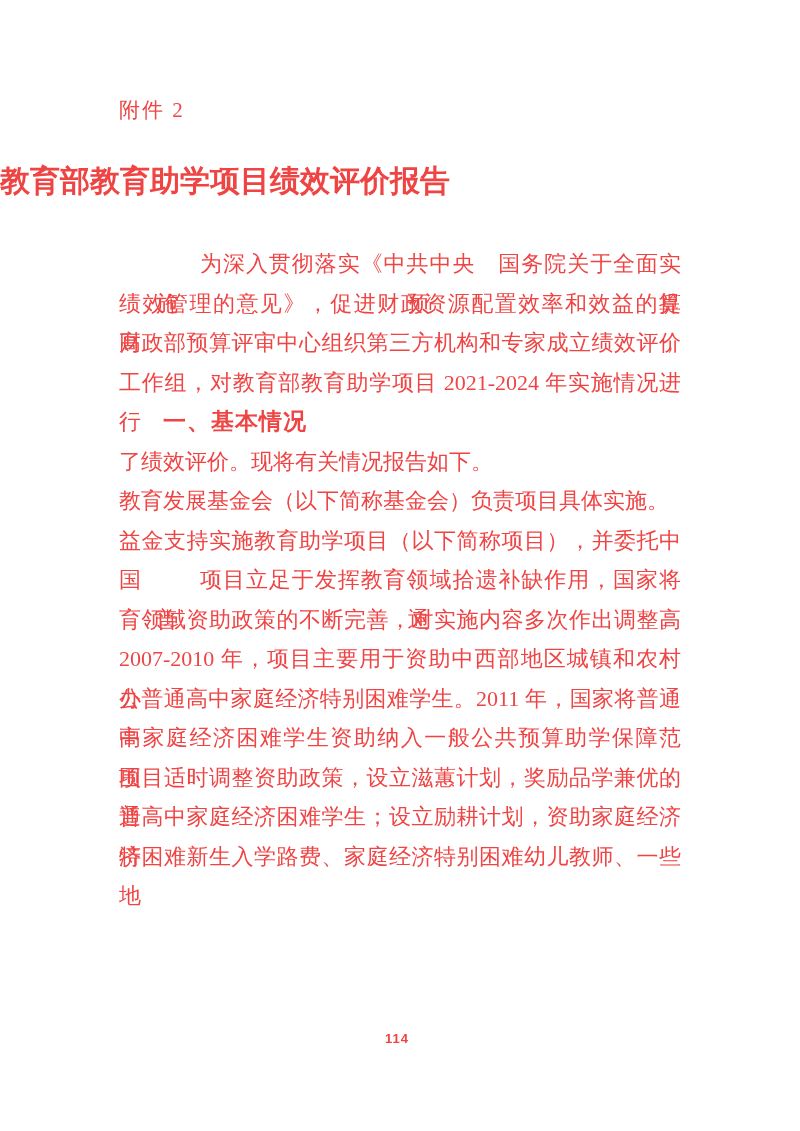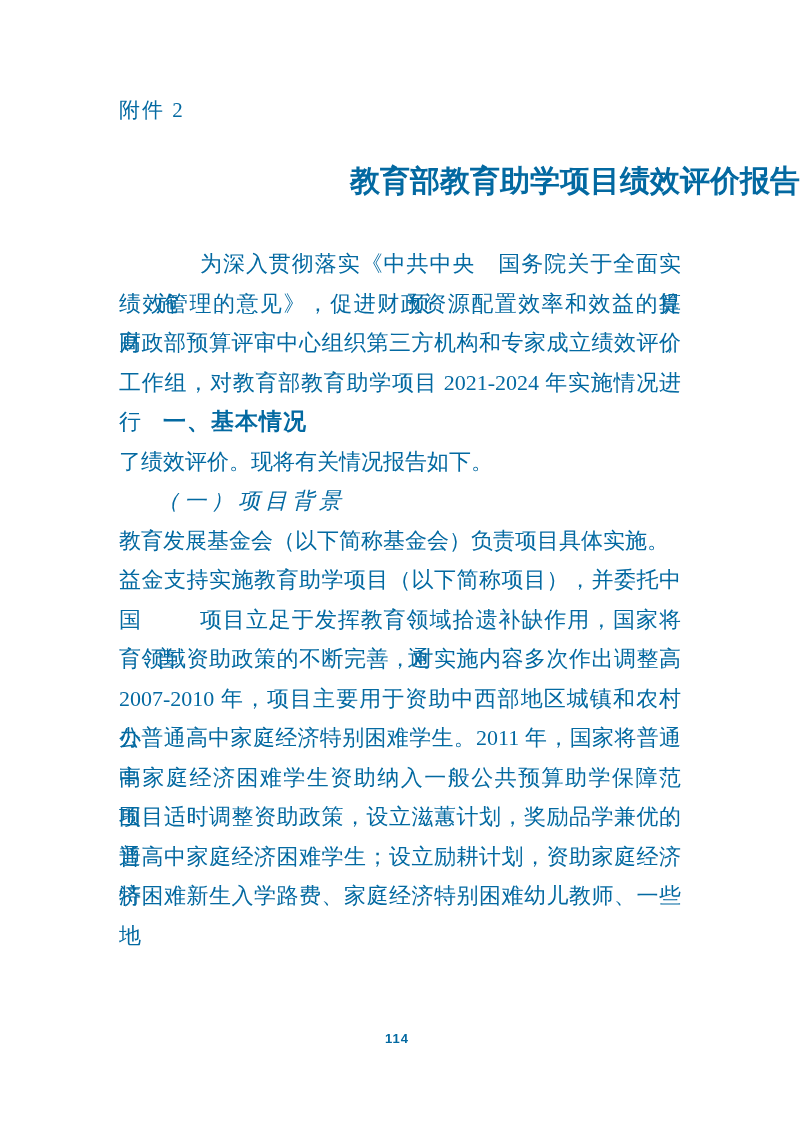--- a/index.html
+++ b/index.html
@@ -6,38 +6,38 @@
     margin: 0;
     padding: 0;
     background: #e8e8e8;
   }
   .page {
     position: relative;
     width: 800px;
     height: 1131px;
     margin: 0 auto;
     background: #ffffff;
-    color: #0369a1;
+    color: #ef4444;
     font-family: "Liberation Serif", "DejaVu Serif", serif;
     overflow: hidden;
   }
   .attachment {
     position: absolute;
     left: 119px;
     top: 95px;
     font-size: 21px;
     line-height: 30px;
     letter-spacing: 2px;
   }
   .doc-title {
     position: absolute;
     left: 0;
     right: 0;
     top: 159px;
-    text-align: right;
+    text-align: left;
     font-size: 30px;
     line-height: 44px;
     font-weight: bold;
     letter-spacing: 0px;
   }
   .body-text {
     position: absolute;
     left: 119px;
     top: 244px;
     width: 562px;
@@ -93,21 +93,20 @@
   <div class="doc-title">教育部教育助学项目绩效评价报告</div>
 
   <div class="body-text">
     <div class="line j indent">为深入贯彻落实《中共中央　国务院关于全面实施预算</div>
     <div class="line j">绩效管理的意见》，促进财政资源配置效率和效益的提高，</div>
     <div class="line j">财政部预算评审中心组织第三方机构和专家成立绩效评价</div>
     <div class="line j">工作组，对教育部教育助学项目 2021-2024 年实施情况进行</div>
     <div class="line h1">一、基本情况</div>
 
     <div class="line">了绩效评价。现将有关情况报告如下。</div>
-    <div class="line h2">（一）项目背景</div>
 
     <div class="line">教育发展基金会（以下简称基金会）负责项目具体实施。</div>
     <div class="line j">益金支持实施教育助学项目（以下简称项目），并委托中国</div>
 
     <div class="line j indent">项目立足于发挥教育领域拾遗补缺作用，国家将普通高</div>
     <div class="line j">育领域资助政策的不断完善，对实施内容多次作出调整。</div>
     <div class="line j">2007-2010 年，项目主要用于资助中西部地区城镇和农村公</div>
     <div class="line j">办普通高中家庭经济特别困难学生。2011 年，国家将普通高</div>
     <div class="line j">中家庭经济困难学生资助纳入一般公共预算助学保障范围，</div>
     <div class="line j">项目适时调整资助政策，设立滋蕙计划，奖励品学兼优的普</div>

